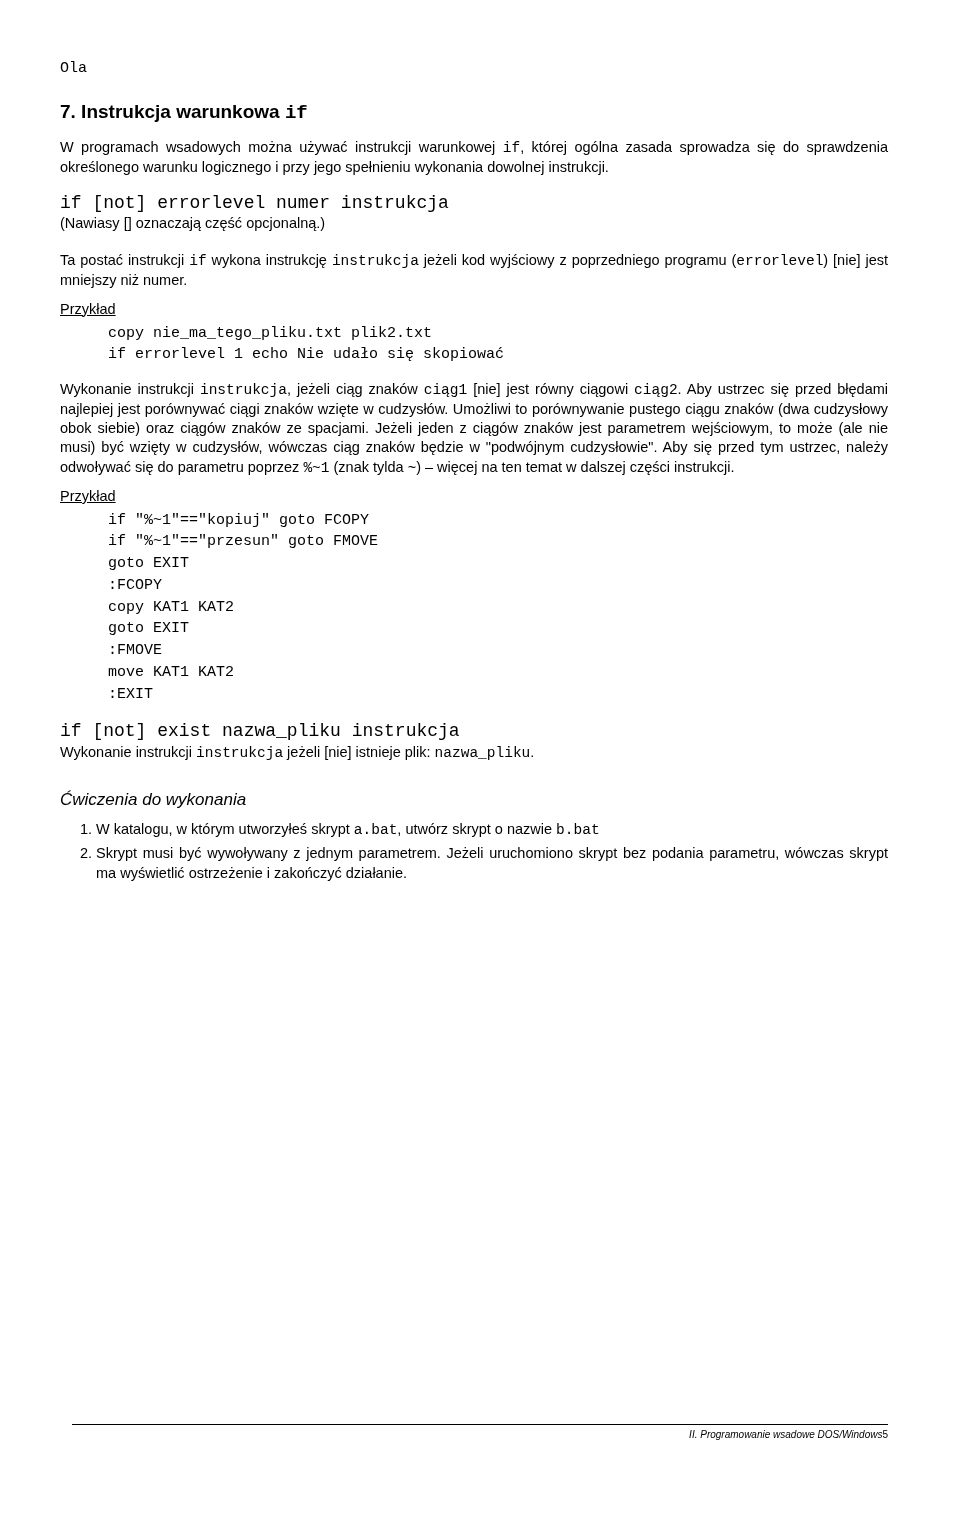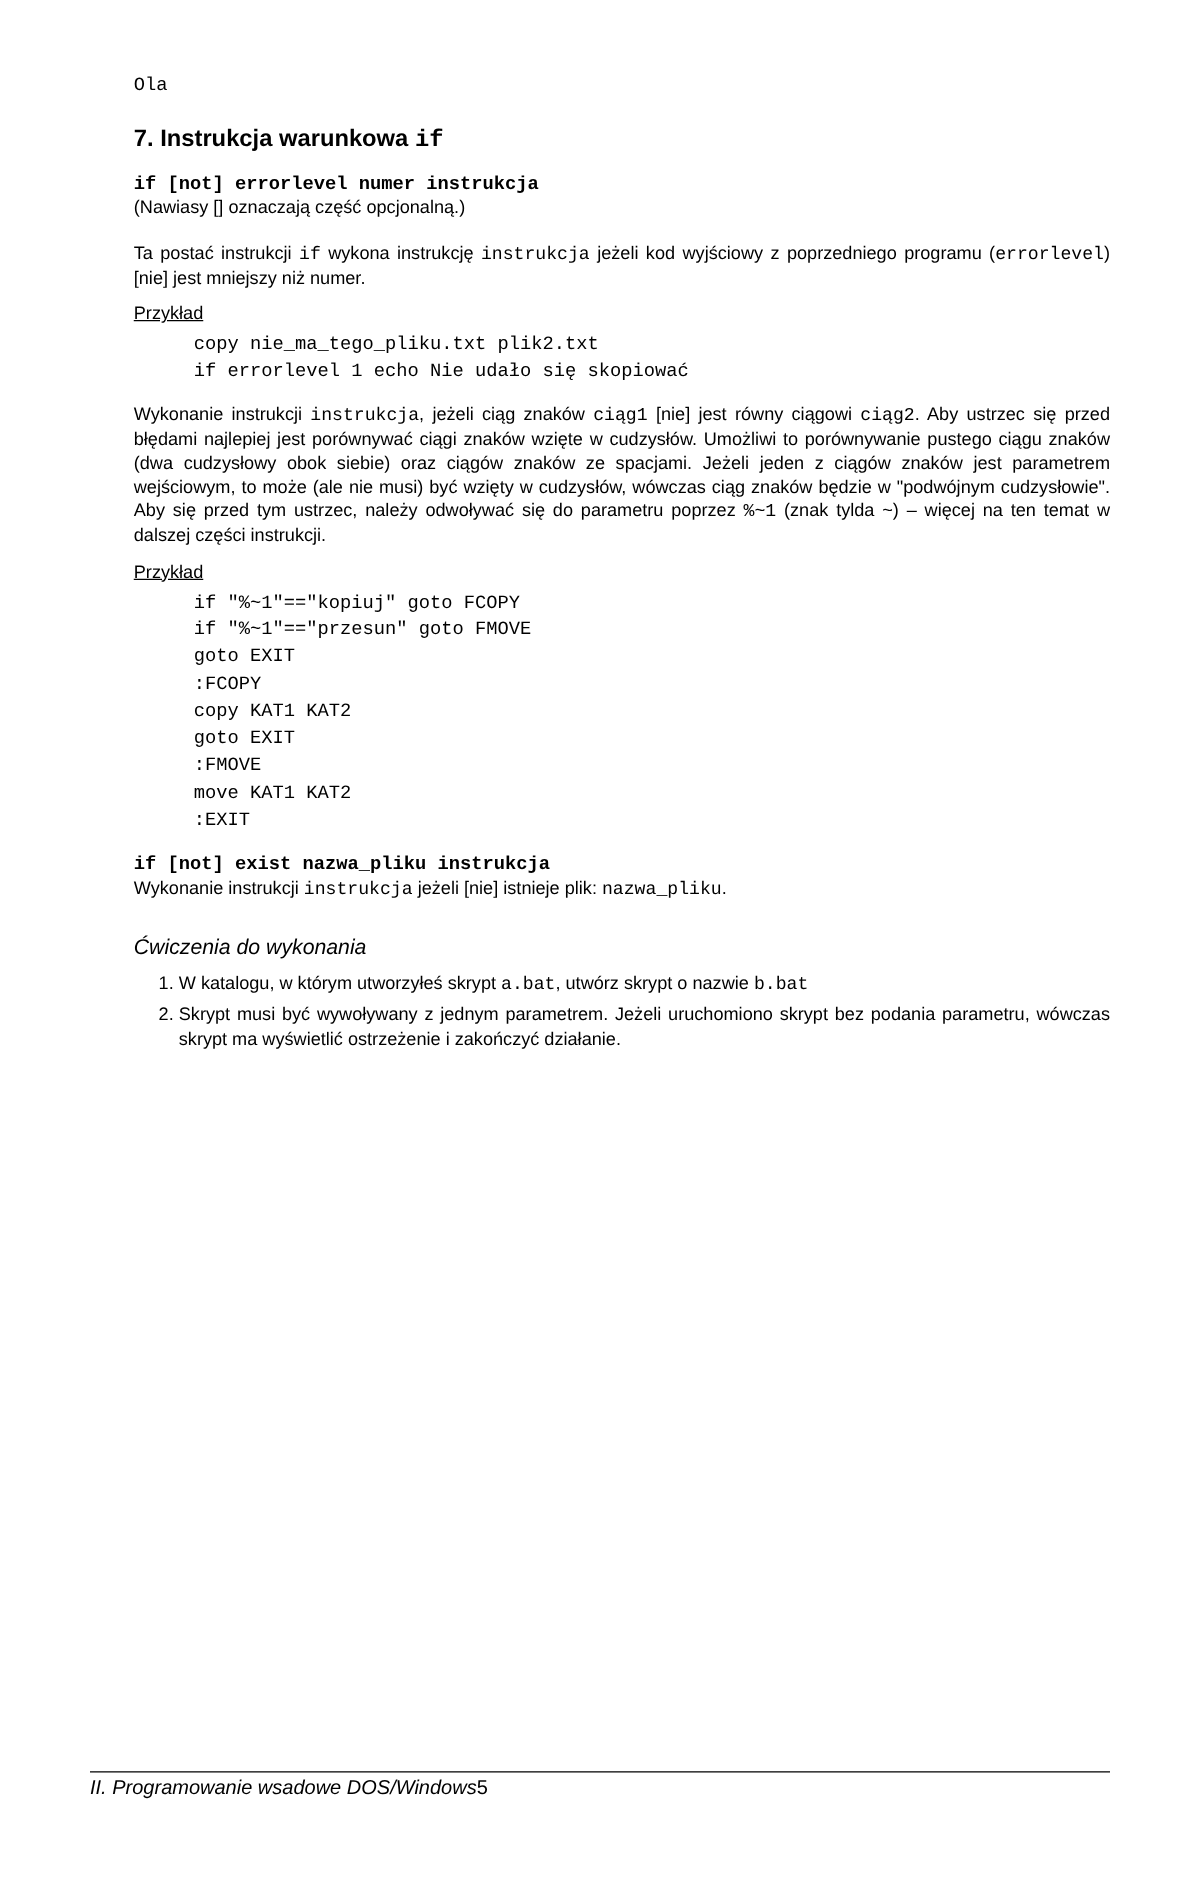--- a/index.html
+++ b/index.html
@@ -4,21 +4,21 @@
 <style>
   body {
     margin: 0;
     padding: 0;
     background: #fff;
     font-family: Arial, Helvetica, sans-serif;
     color: #000;
     width: 960px;
   }
   .page {
-    padding: 60px 72px 40px 107px;
+    padding: 60px 72px 40px 60px;
     box-sizing: border-box;
     min-height: 1470px;
     position: relative;
   }
   .mono {
     font-family: "Courier New", Courier, monospace;
   }
   .top-name {
     font-family: "Courier New", Courier, monospace;
     font-size: 15px;
@@ -34,22 +34,22 @@
     font-weight: bold;
   }
   p {
     font-size: 14.5px;
     line-height: 1.32;
     margin: 8px 0;
     text-align: justify;
   }
   .code-heading {
     font-family: "Courier New", Courier, monospace;
-    font-weight: bold;
-    font-size: 15px;
+    font-weight: normal;
+    font-size: 18px;
     margin: 16px 0 2px 0;
   }
   .small-note {
     font-size: 14.5px;
     margin: 0 0 20px 0;
   }
   .ex-label {
     font-size: 14.5px;
     text-decoration: underline;
     margin: 10px 0 6px 0;
@@ -77,40 +77,43 @@
     margin-bottom: 4px;
     text-align: justify;
   }
   .footer {
     position: absolute;
     bottom: 30px;
     left: 72px;
     right: 72px;
     border-top: 1px solid #000;
     padding-top: 4px;
-    font-size: 16px;
+    font-size: 10px;
     font-style: italic;
     display: flex;
-    justify-content: flex-start;
+    justify-content: flex-end;
   }
   .footer .pagenum {
     font-style: normal;
   }
 </style>
 </head>
 <body>
 
 <div class="page">
 
   <div class="top-name">Ola</div>
 
   <h2 class="section">
     <span>7. Instrukcja warunkowa </span><span class="mono">if</span>
   </h2>
 
+  <p>
+    <span>W programach wsadowych można używać instrukcji warunkowej </span><span class="mono">if</span><span>, której ogólna zasada sprowadza się do sprawdzenia określonego warunku logicznego i przy jego spełnieniu wykonania dowolnej instrukcji.</span>
+  </p>
 
   <div class="code-heading">if [not] errorlevel numer instrukcja</div>
   <div class="small-note">(Nawiasy [] oznaczają część opcjonalną.)</div>
   <p style="margin-top:0;">
     <span>Ta postać instrukcji </span><span class="mono">if</span><span> wykona instrukcję </span><span class="mono">instrukcja</span><span> jeżeli kod wyjściowy z poprzedniego programu (</span><span class="mono">errorlevel</span><span>) [nie] jest mniejszy niż numer.</span>
   </p>
 
   <div class="ex-label">Przykład</div>
   <div class="code-block">copy nie_ma_tego_pliku.txt plik2.txt
 if errorlevel 1 echo Nie udało się skopiować</div>

